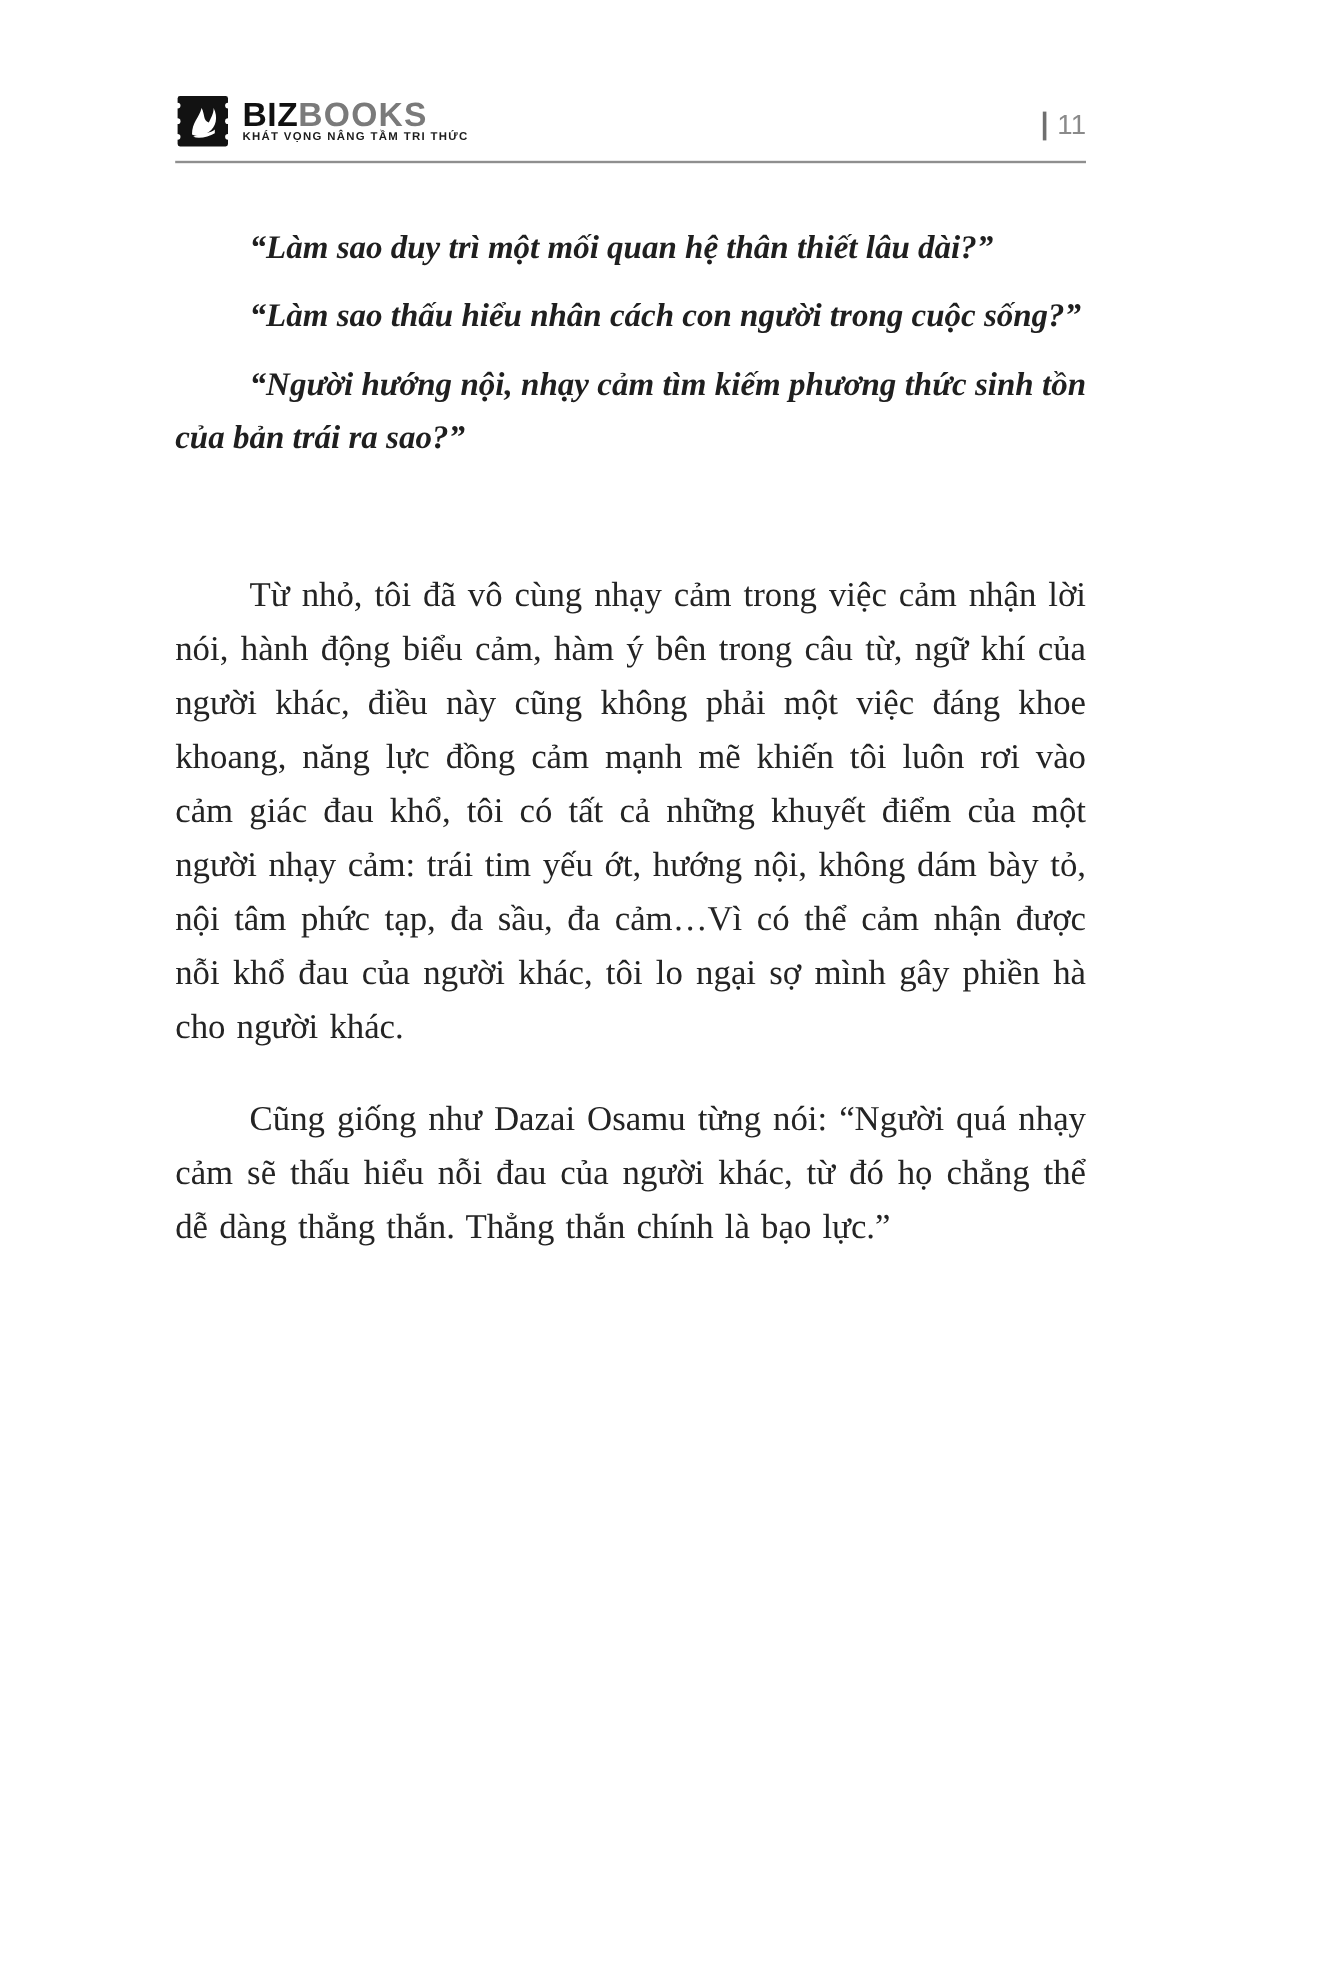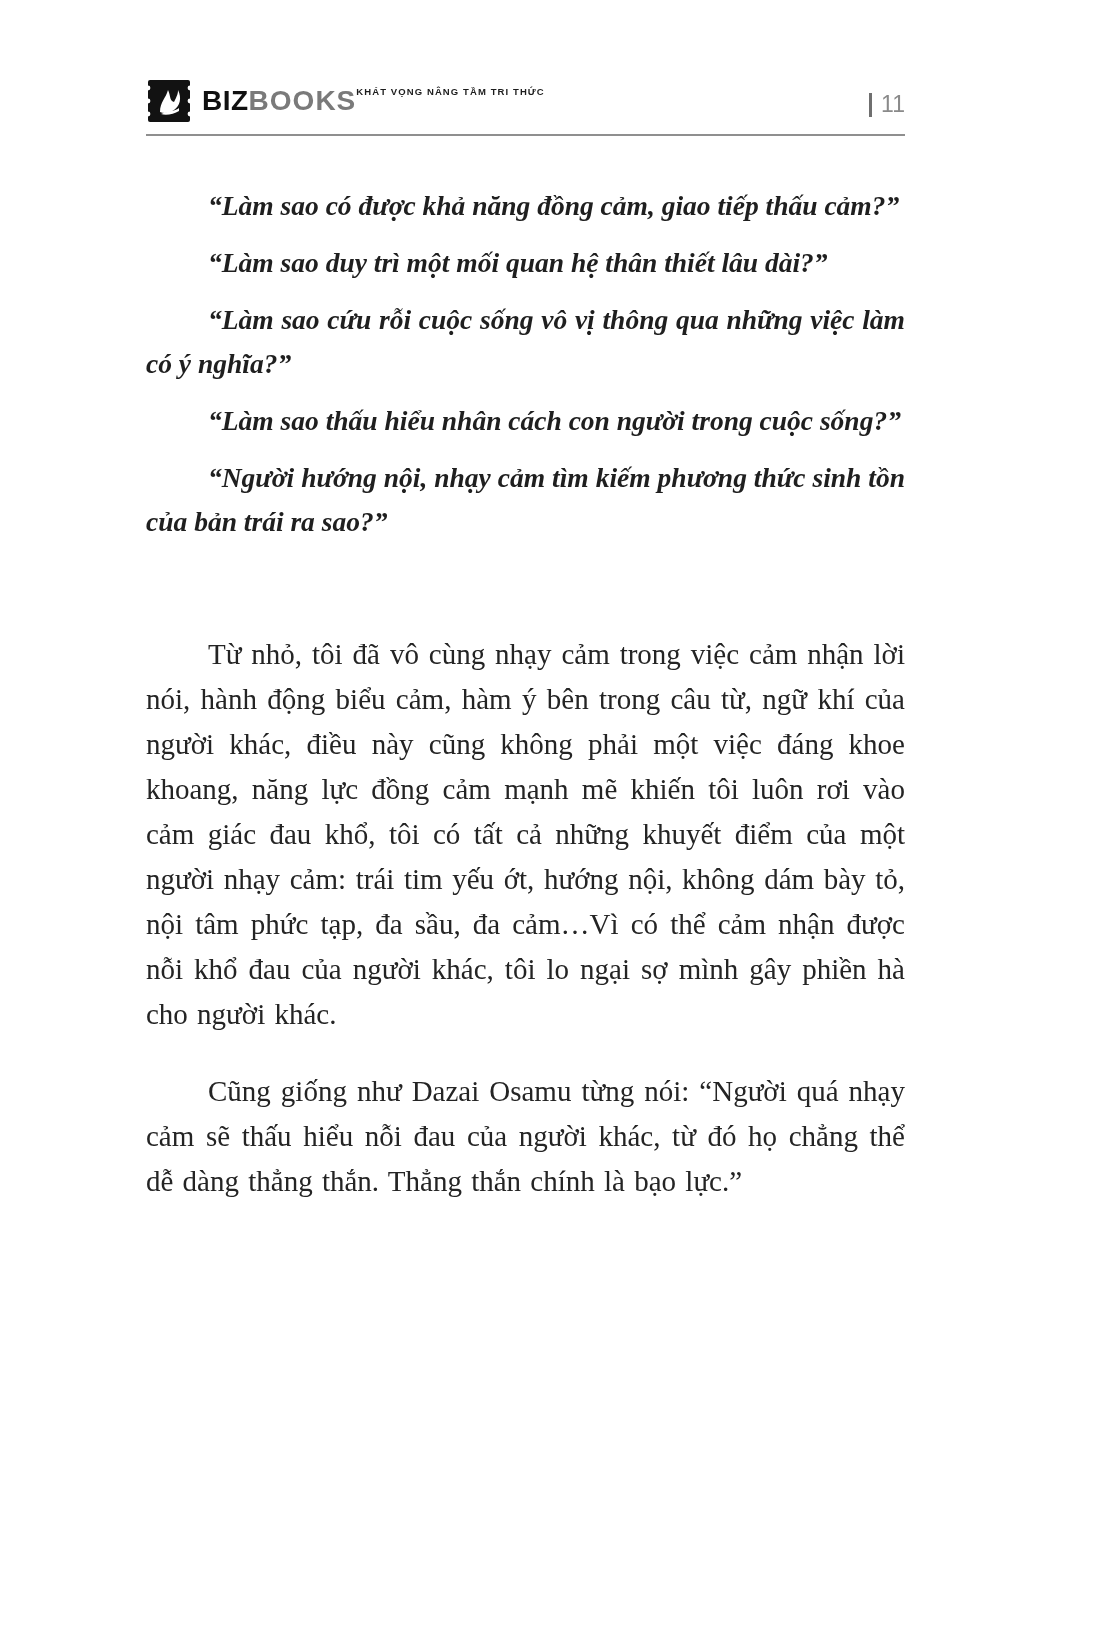--- a/index.html
+++ b/index.html
@@ -24,21 +24,21 @@
     align-items: flex-end;
     padding-bottom: 10px;
     border-bottom: 2px solid #8f8f8f;
   }
   .brand {
     display: flex;
     align-items: center;
     gap: 10px;
   }
   .logo-icon { width: 46px; height: 46px; flex: 0 0 auto; }
-  .brand-text { display: flex; line-height: 1; }
+  .brand-text { display: flex; flex-direction: column; line-height: 1; }
   .brand-name {
     font-family: "Liberation Sans", sans-serif;
     font-size: 28px;
     letter-spacing: 0.5px;
     line-height: 1;
   }
   .brand-name .bold { font-weight: 800; color: #101010; }
   .brand-name .light { font-weight: 600; color: #7a7a7a; letter-spacing: 1px; }
   .tagline {
     font-family: "Liberation Sans", sans-serif;
@@ -113,23 +113,21 @@
         <span class="tagline">KHÁT VỌNG NÂNG TẦM TRI THỨC</span>
       </span>
     </div>
     <div class="page-number">
       <span class="bar"></span>
       <span>11</span>
     </div>
   </div>
 
   <div class="content">
-    <p class="quote">“Làm sao có được khả năng đồng cảm, giao tiếp thấu cảm?”</p>
     <p class="quote">“Làm sao duy trì một mối quan hệ thân thiết lâu dài?”</p>
-    <p class="quote">“Làm sao cứu rỗi cuộc sống vô vị thông qua những việc làm có ý nghĩa?”</p>
     <p class="quote">“Làm sao thấu hiểu nhân cách con người trong cuộc sống?”</p>
     <p class="quote">“Người hướng nội, nhạy cảm tìm kiếm phương thức sinh tồn của bản trái ra sao?”</p>
 
     <div class="body-section">
       <p class="body-para">Từ nhỏ, tôi đã vô cùng nhạy cảm trong việc cảm nhận lời nói, hành động biểu cảm, hàm ý bên trong câu từ, ngữ khí của người khác, điều này cũng không phải một việc đáng khoe khoang, năng lực đồng cảm mạnh mẽ khiến tôi luôn rơi vào cảm giác đau khổ, tôi có tất cả những khuyết điểm của một người nhạy cảm: trái tim yếu ớt, hướng nội, không dám bày tỏ, nội tâm phức tạp, đa sầu, đa cảm…Vì có thể cảm nhận được nỗi khổ đau của người khác, tôi lo ngại sợ mình gây phiền hà cho người khác.</p>
       <p class="body-para">Cũng giống như Dazai Osamu từng nói: “Người quá nhạy cảm sẽ thấu hiểu nỗi đau của người khác, từ đó họ chẳng thể dễ dàng thẳng thắn. Thẳng thắn chính là bạo lực.”</p>
     </div>
   </div>
 
 </div>

